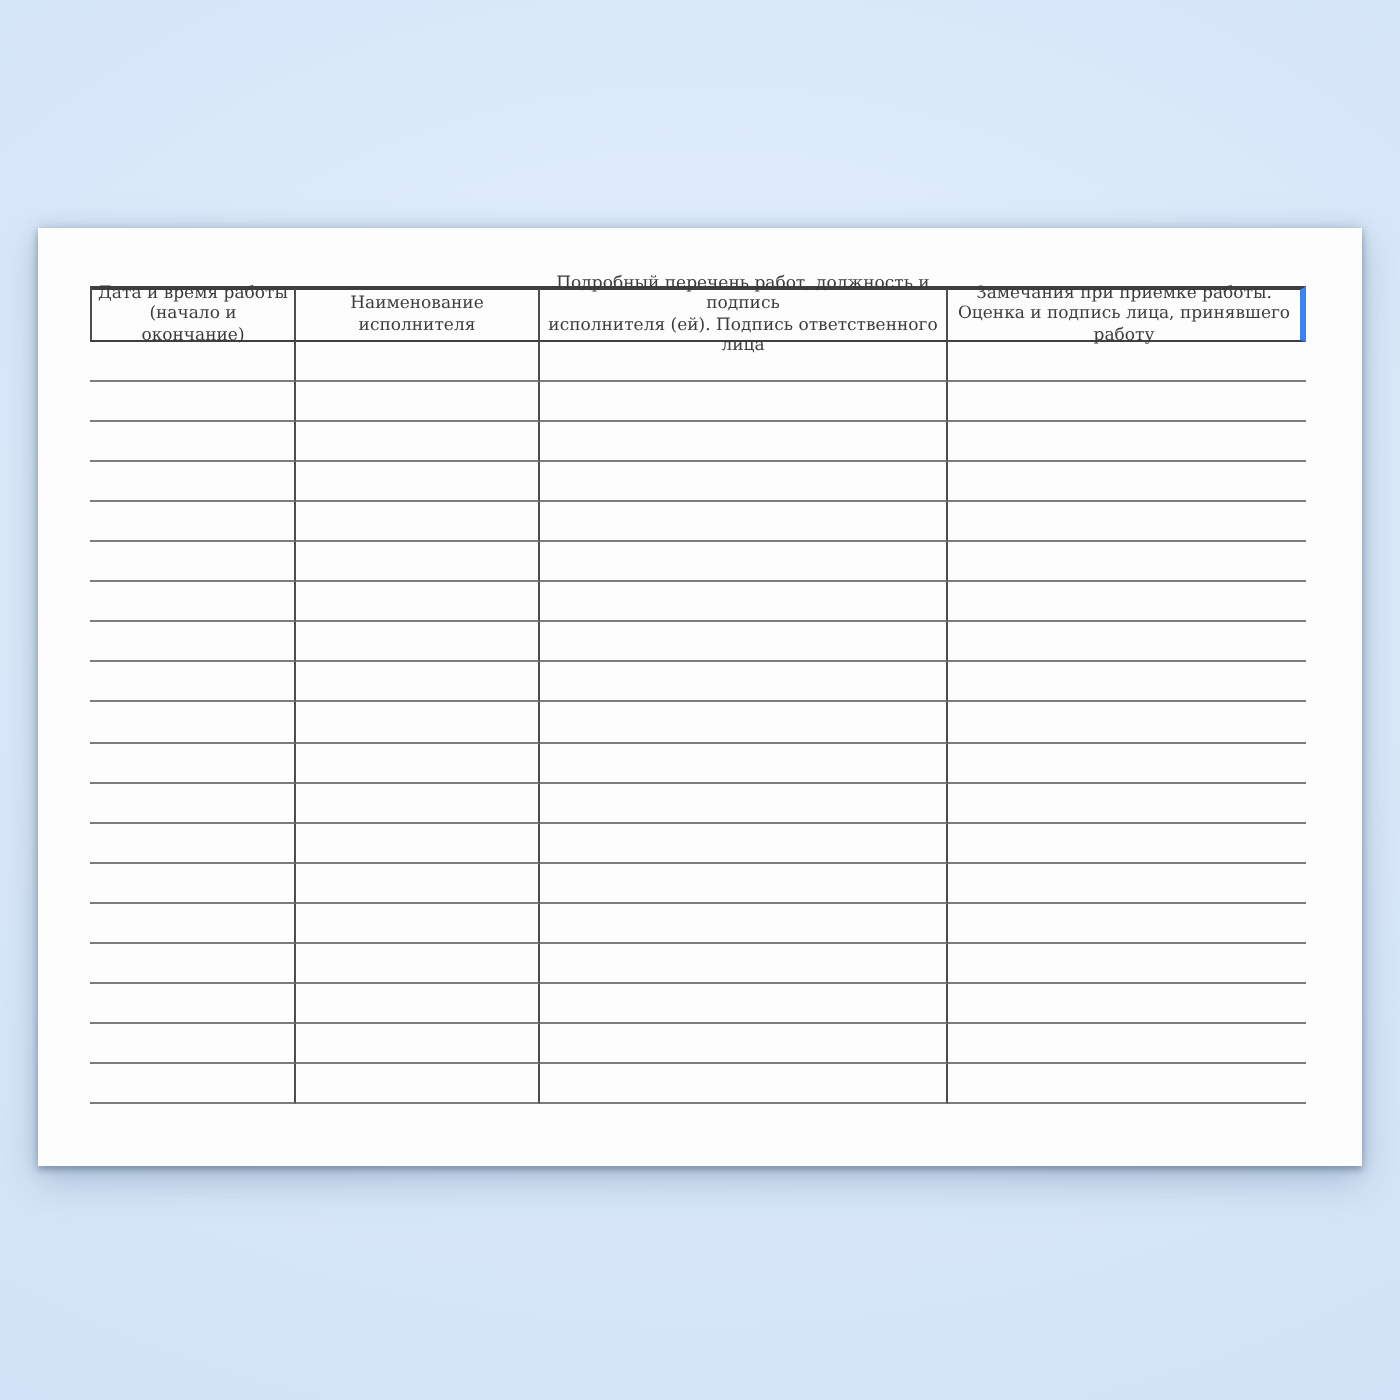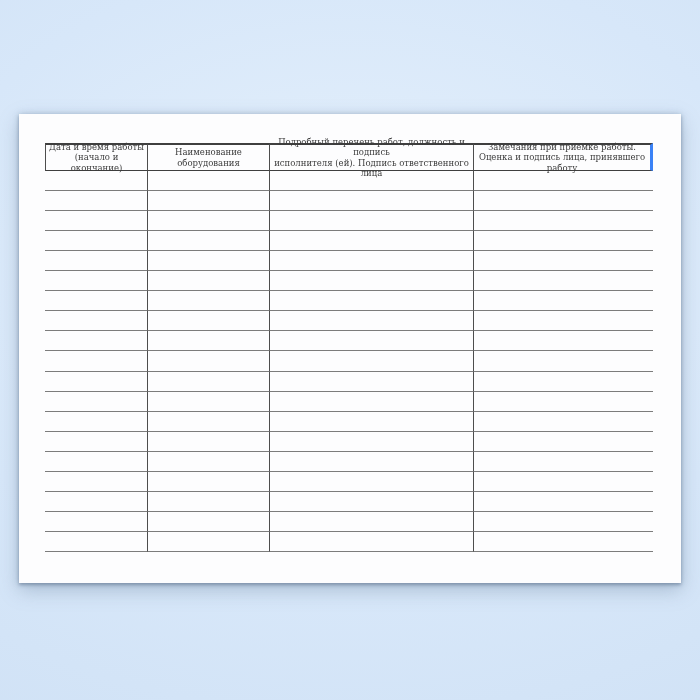--- a/index.html
+++ b/index.html
@@ -62,21 +62,21 @@
   }
   .td.c0, .td.c1, .td.c2 { border-right: 1.5px solid var(--divider-color); }
 </style>
 </head>
 <body>
 
 <div class="paper">
   <div class="worklog-table" id="worklog-table">
       <div class="th c0">Дата и время работы
 (начало и окончание)</div>
-      <div class="th c1">Наименование оборудования</div>
+      <div class="th c1">Наименование исполнителя</div>
       <div class="th c2">Подробный перечень работ, должность и подпись
 исполнителя (ей). Подпись ответственного лица</div>
       <div class="th c3">Замечания при приемке работы.
 Оценка и подпись лица, принявшего работу</div>
       <div class="td c0"></div>
       <div class="td c1"></div>
       <div class="td c2"></div>
       <div class="td c3"></div>
       <div class="td c0"></div>
       <div class="td c1"></div>

